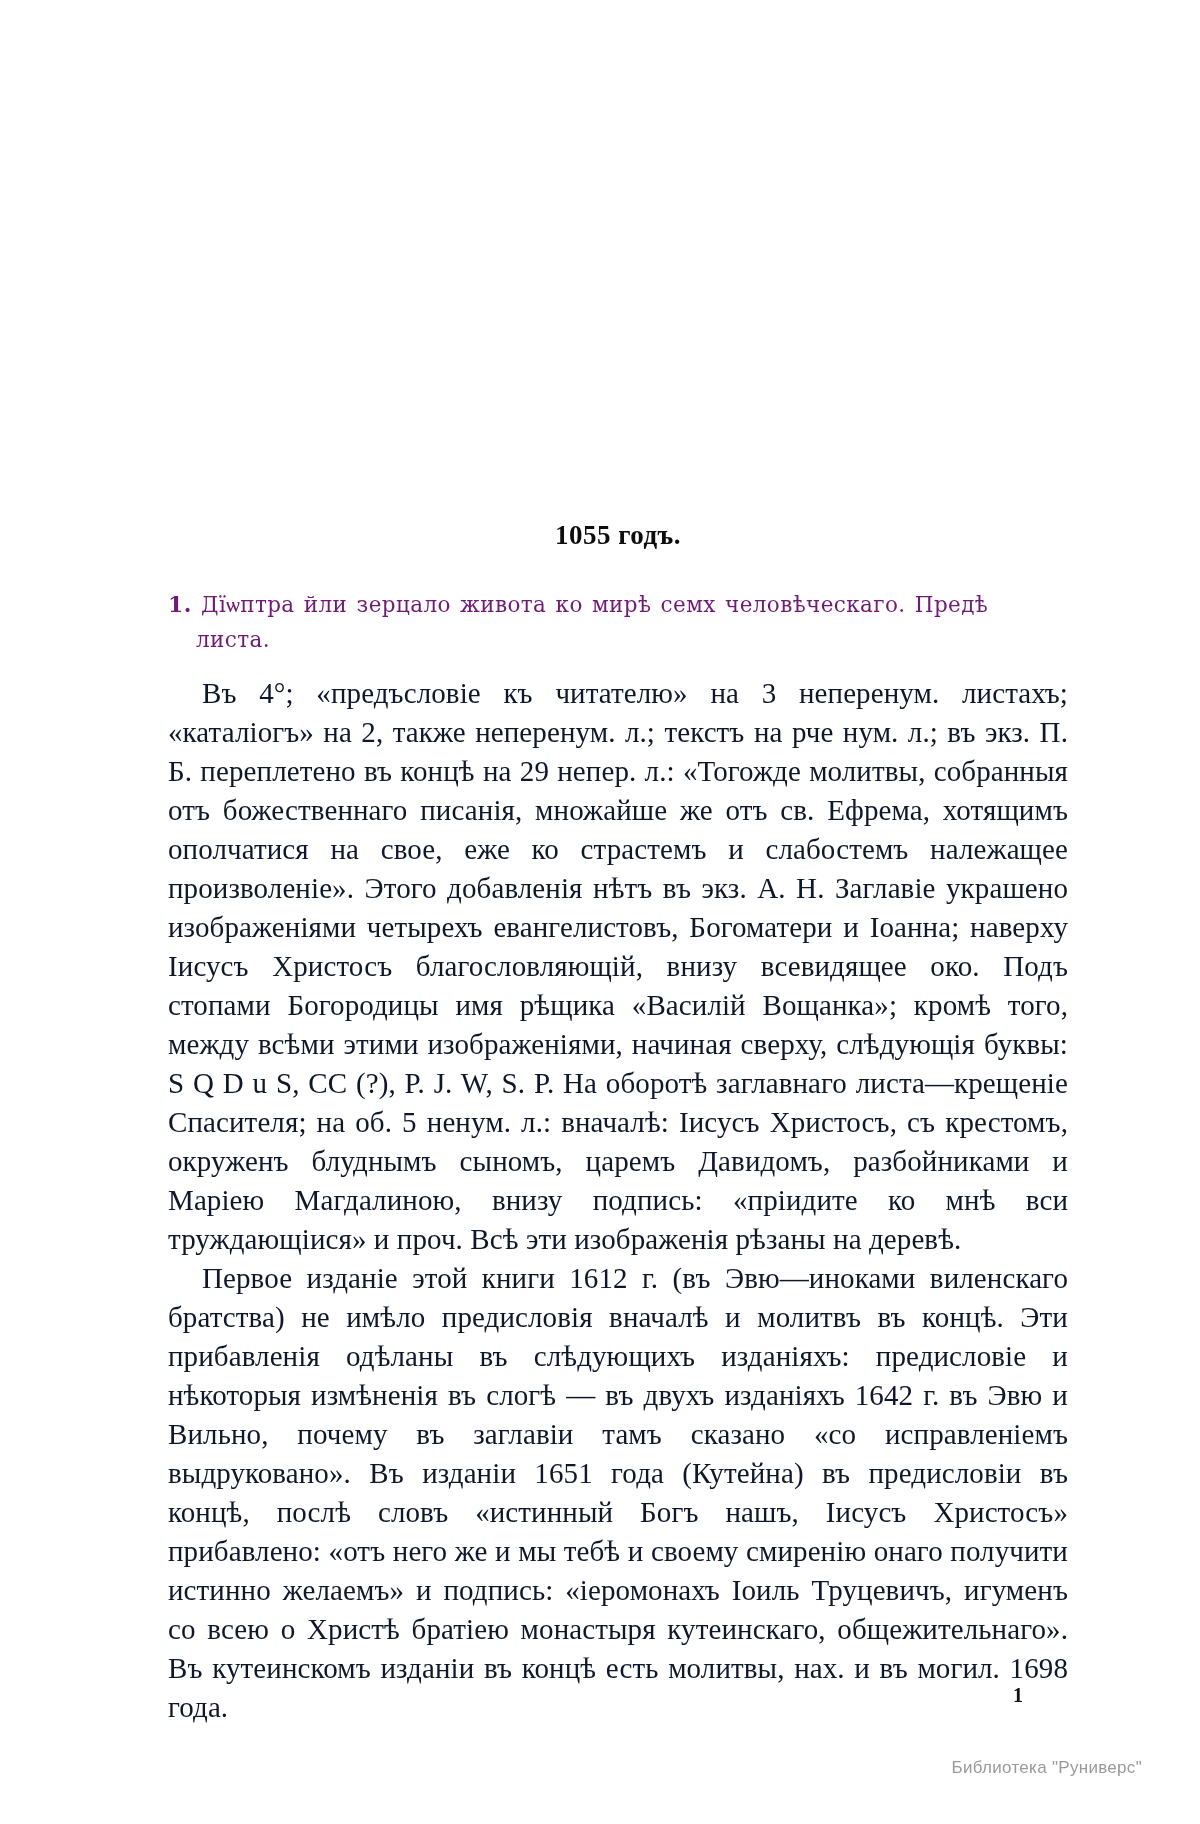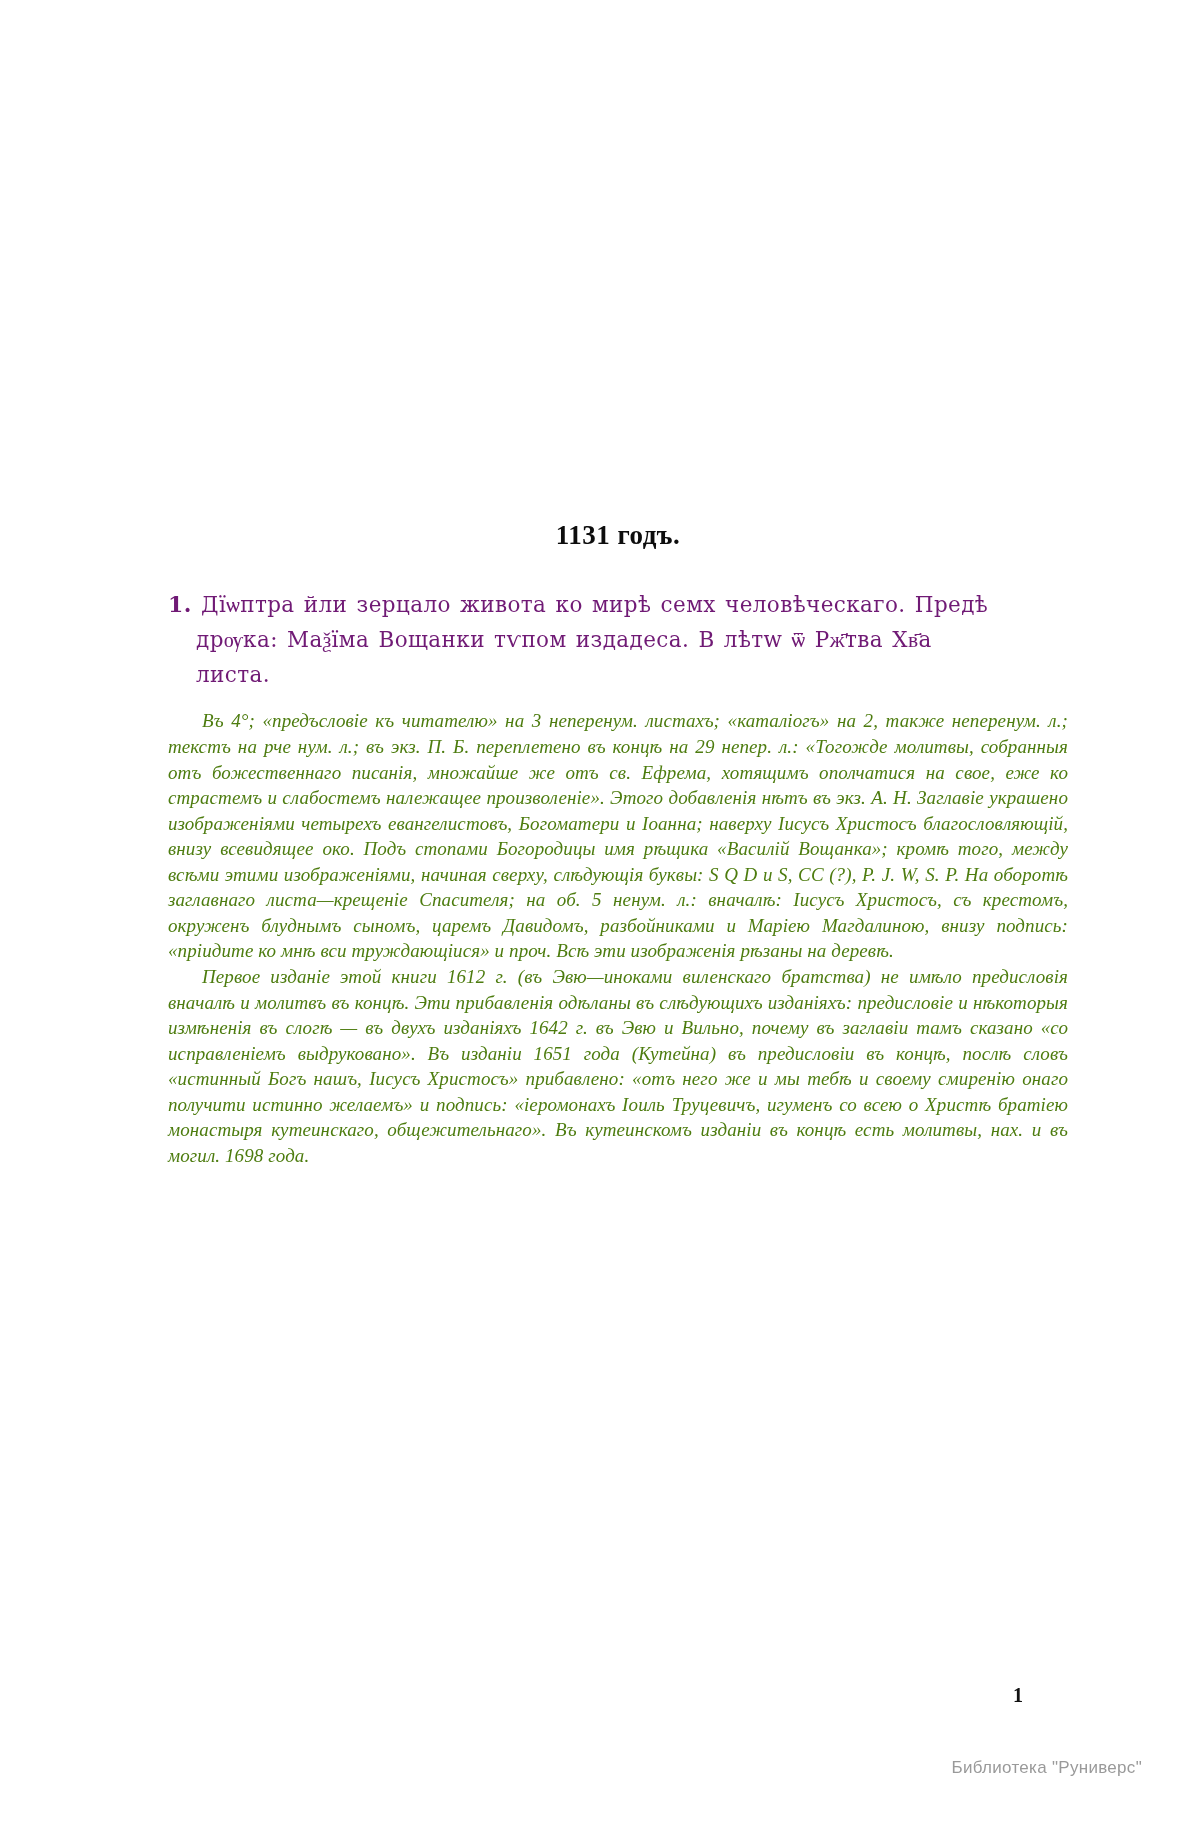--- a/index.html
+++ b/index.html
@@ -51,26 +51,25 @@
   }
   .cs-line.l1 { margin-left: 0px; }
   .cs-line.l2 { margin-left: 28px; }
   .cs-line.l3 { margin-left: 28px; }
   .cs-line.l4 { margin-left: 28px; }
   .cs-num {
     font-weight: bold;
     font-size: 22px;
   }
   .body-text {
-    font-size: 19px;
+    font-size: 29px;
     line-height: 1.345;
     text-align: justify;
-    color: #4d7c0f;
+    color: #0f172a;
     letter-spacing: 0.1px;
-    font-style: italic;
   }
   .body-text p {
     margin: 0;
     text-indent: 34px;
   }
   .page-number {
     position: absolute;
     left: 0;
     top: 1684px;
     width: 1200px;
@@ -95,28 +94,27 @@
     filter: blur(0.2px);
   }
 </style>
 </head>
 <body>
 
 <div class="page">
 
   <div class="content">
 
-    <div class="page-heading smear">1131 годъ.</div>
+    <div class="page-heading smear">1055 годъ.</div>
 
     <div class="cs-block">
       <span class="cs-line l1">
         <span class="cs-num">1.</span>
         <span>Дїѡптра йли зерцало живота ко мирѣ семх человѣческаго. Предѣ</span>
       </span>
-      <span class="cs-line l3">дрѹка: Маѯїма Вощанки тѵпом издадеса. В лѣтw ѿ Рж҃тва Хв҃а</span>
       <span class="cs-line l4">листа.</span>
     </div>
 
     <div class="body-text">
       <p>Въ 4°; «предъсловіе къ читателю» на 3 неперенум. листахъ; «каталіогъ» на 2, также неперенум. л.; текстъ на рче нум. л.; въ экз. П. Б. переплетено въ концѣ на 29 непер. л.: «Тогожде молитвы, собранныя отъ божественнаго писанія, множайше же отъ св. Ефрема, хотящимъ ополчатися на свое, еже ко страстемъ и слабостемъ належащее произволеніе». Этого добавленія нѣтъ въ экз. А. Н. Заглавіе украшено изображеніями четырехъ евангелистовъ, Богоматери и Іоанна; наверху Іисусъ Христосъ благословляющій, внизу всевидящее око. Подъ стопами Богородицы имя рѣщика «Василій Вощанка»; кромѣ того, между всѣми этими изображеніями, начиная сверху, слѣдующія буквы: S Q D u S, CC (?), P. J. W, S. P. На оборотѣ заглавнаго листа—крещеніе Спасителя; на об. 5 ненум. л.: вначалѣ: Іисусъ Христосъ, съ крестомъ, окруженъ блуднымъ сыномъ, царемъ Давидомъ, разбойниками и Маріею Магдалиною, внизу подпись: «пріидите ко мнѣ вси труждающіися» и проч. Всѣ эти изображенія рѣзаны на деревѣ.</p>
       <p>Первое изданіе этой книги 1612 г. (въ Эвю—иноками виленскаго братства) не имѣло предисловія вначалѣ и молитвъ въ концѣ. Эти прибавленія одѣланы въ слѣдующихъ изданіяхъ: предисловіе и нѣкоторыя измѣненія въ слогѣ — въ двухъ изданіяхъ 1642 г. въ Эвю и Вильно, почему въ заглавіи тамъ сказано «со исправленіемъ выдруковано». Въ изданіи 1651 года (Кутейна) въ предисловіи въ концѣ, послѣ словъ «истинный Богъ нашъ, Іисусъ Христосъ» прибавлено: «отъ него же и мы тебѣ и своему смиренію онаго получити истинно желаемъ» и подпись: «іеромонахъ Іоиль Труцевичъ, игуменъ со всею о Христѣ братіею монастыря кутеинскаго, общежительнаго». Въ кутеинскомъ изданіи въ концѣ есть молитвы, нах. и въ могил. 1698 года.</p>
     </div>
 
   </div>
 

